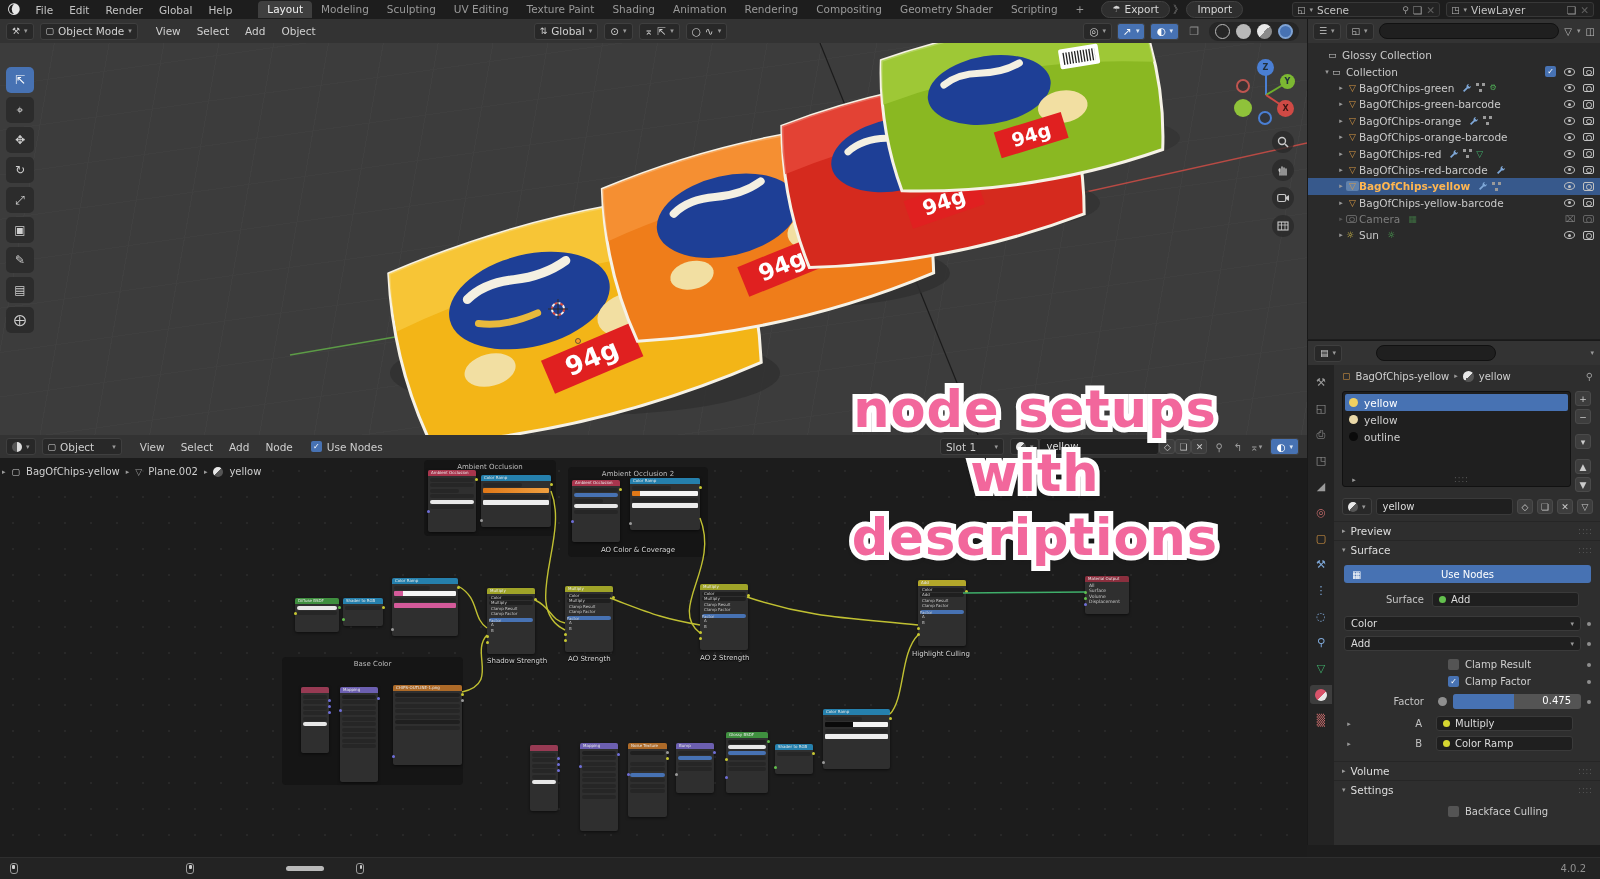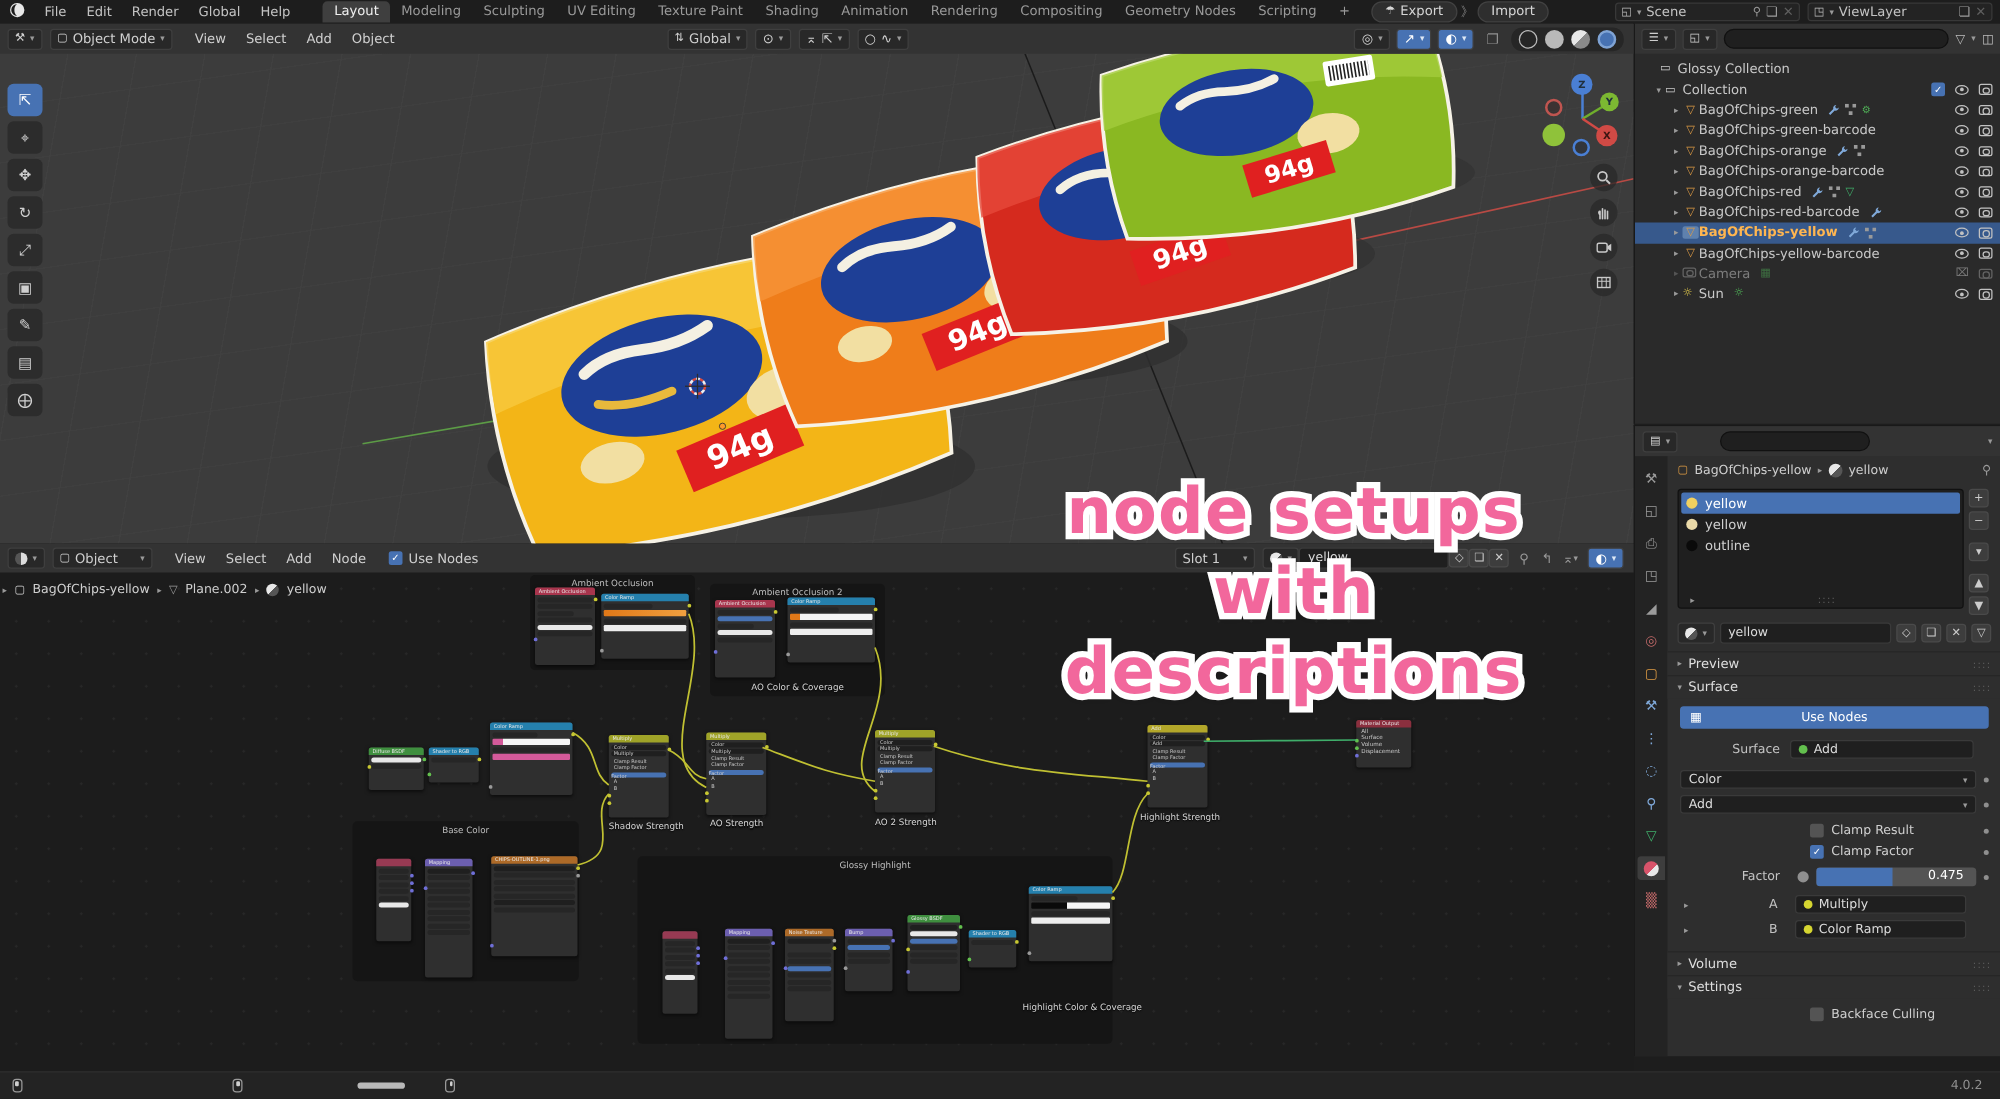--- a/index.html
+++ b/index.html
@@ -111,21 +111,21 @@
   <span style="width:18px"></span>
   <span class="wstab active">Layout</span>
   <span class="wstab">Modeling</span>
   <span class="wstab">Sculpting</span>
   <span class="wstab">UV Editing</span>
   <span class="wstab">Texture Paint</span>
   <span class="wstab">Shading</span>
   <span class="wstab">Animation</span>
   <span class="wstab">Rendering</span>
   <span class="wstab">Compositing</span>
-  <span class="wstab">Geometry Nodes</span>
+  <span class="wstab">Geometry Shader</span>
   <span class="wstab">Scripting</span>
   <span class="wstab">+</span>
   <span style="width:8px"></span>
   <span class="pillbtn">
       <span style="font-size:9px">☂</span>
       <span>Export</span>
     </span>
   <span style="color:#8a8a8a; padding:0 3px;">》</span>
   <span class="pillbtn">
       <span>Import</span>
@@ -918,21 +918,21 @@
       <div class="nrow btnish">Add</div>
       <div class="nrow lab">Clamp Result</div>
       <div class="nrow lab">Clamp Factor</div>
       <div class="nrow" style="background:#4772b3;">Factor</div>
       <div class="nrow lab">A</div>
       <div class="nrow lab">B</div>
       <span class="socket-r" style="top:10px;"></span>
         <span class="socket-l" style="top:47px;"></span>
         <span class="socket-l" style="top:53px;"></span>
     </div>
-    <div class="fcaption" style="left:912px; top:192px;">Highlight Strength</div>
+    <div class="fcaption" style="left:912px; top:192px;">Highlight Culling</div>
 
     <div class="node" style="left:1085px; top:118px; width:44px; height:38px; font-size:4.5px;">
       <div class="nhead" style="background:#8b2f3e;">Material Output</div>
       <div class="nrow lab">All</div>
       <div class="nrow lab">Surface</div>
       <div class="nrow lab">Volume</div>
       <div class="nrow lab">Displacement</div>
       <span class="socket-l" style="top:15px; background:#63c04e;"></span>
         <span class="socket-l" style="top:21px; background:#63c04e;"></span>
         <span class="socket-l" style="top:27px; background:#6f6fd8;"></span>
@@ -975,24 +975,20 @@
         <div class="nrow"></div>
         <div class="nrow"></div>
         <div class="nrow"></div>
         <div class="nrow btnish"></div>
         <div class="nrow"></div>
       <span class="socket-r" style="top:8px;"></span>
         <span class="socket-r" style="top:14px; background:#9a9a9a;"></span>
         <span class="socket-l" style="top:70px; background:#6f6fd8;"></span>
     </div>
 
-    <div class="nframe" style="left:510px; top:227px; width:380px; height:150px;">
-      <div class="ftitle">Glossy Highlight</div>
-      <div class="fcaption" style="top:117px; left:308px;">Highlight Color &amp; Coverage</div>
-    </div>
     <div class="node" style="left:530px; top:287px; width:28px; height:66px;">
       <div class="nhead" style="background:#973a53;"></div>
       <div class="nrow"></div>
         <div class="nrow"></div>
         <div class="nrow"></div>
         <div class="nrow"></div>
         <div class="nrow"></div>
         <div class="nrow" style="background:#e8e8e8;"></div>
       <span class="socket-r" style="top:12px; background:#6f6fd8;"></span>
         <span class="socket-r" style="top:18px; background:#6f6fd8;"></span>

